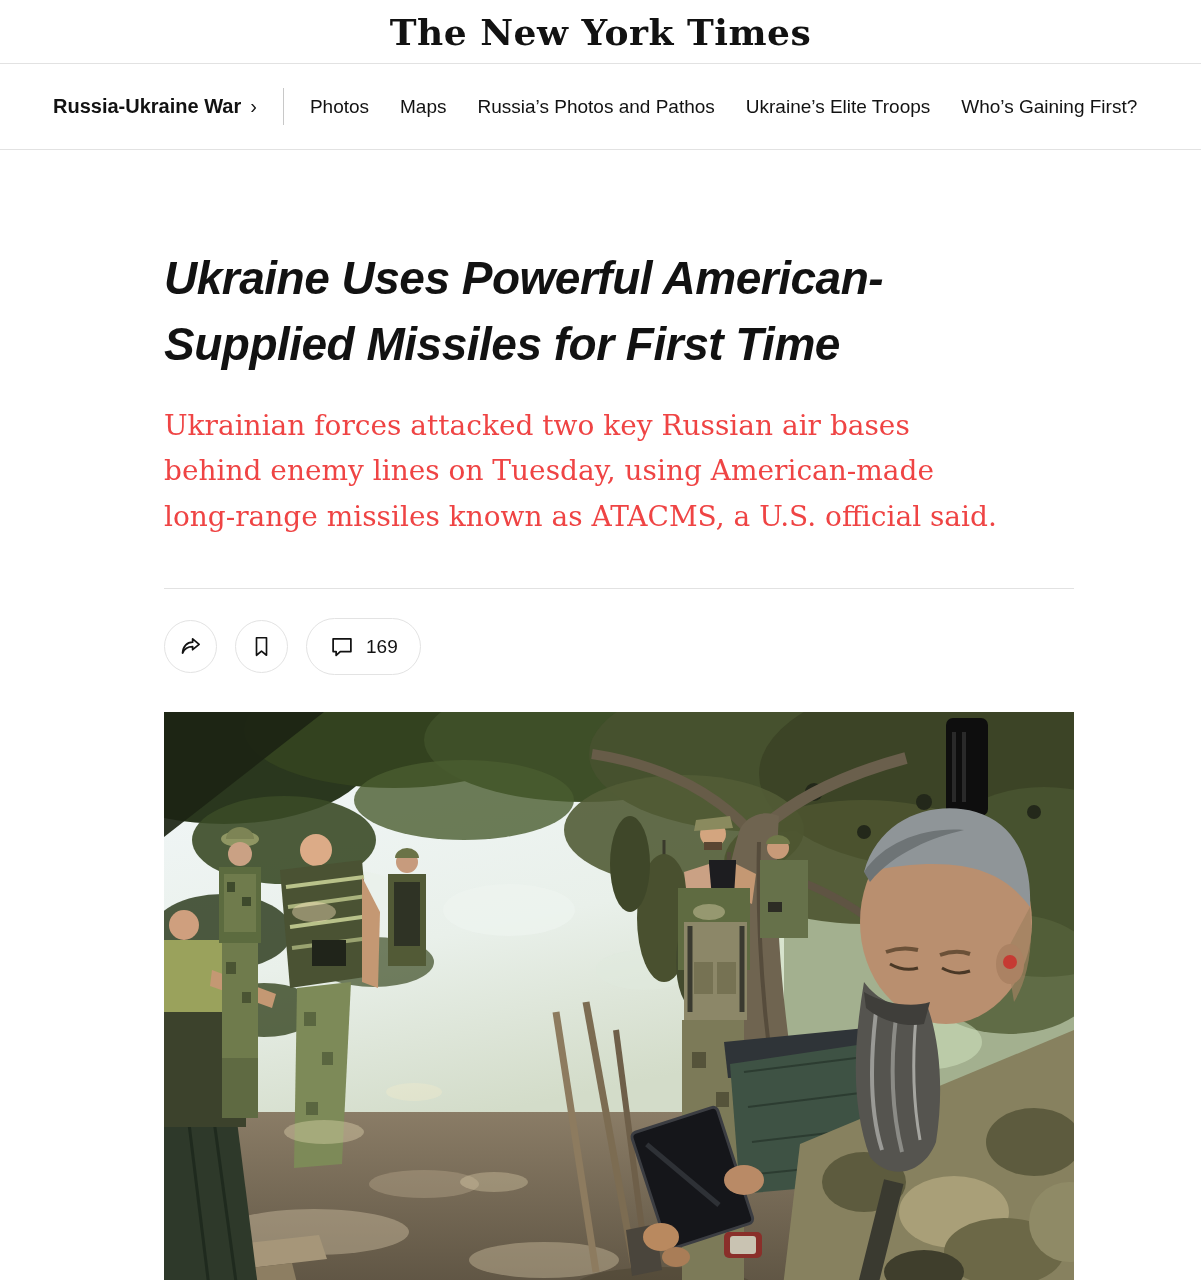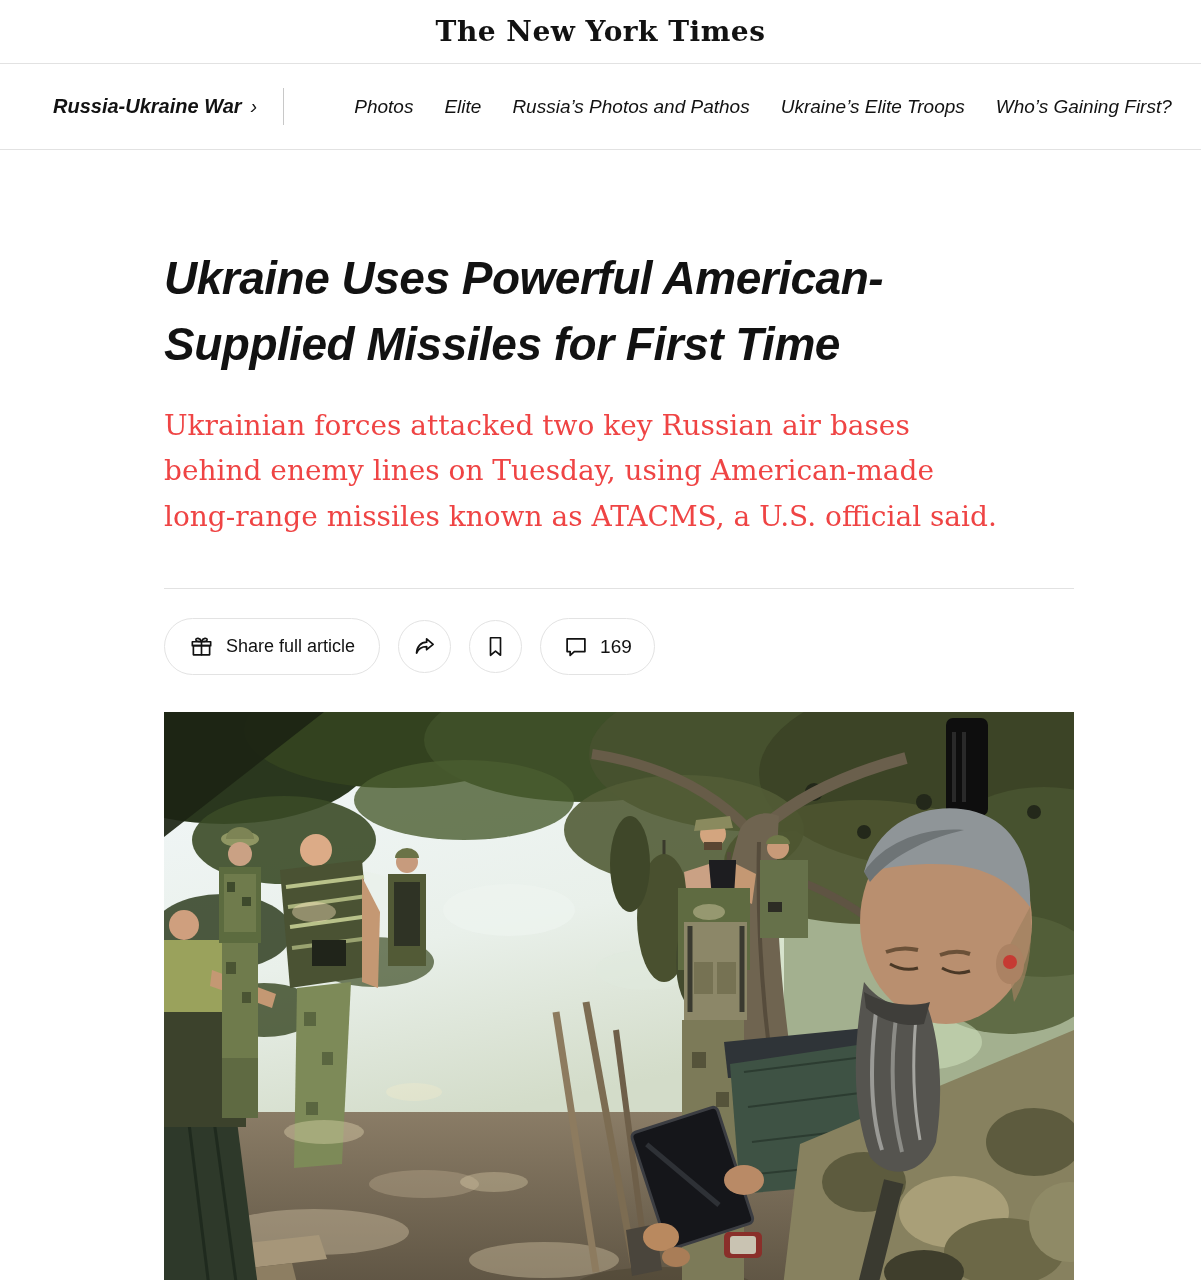--- a/index.html
+++ b/index.html
@@ -13,52 +13,51 @@
   }
   
   .masthead {
     height: 64px;
     display: flex; align-items: center; justify-content: center;
     border-bottom: 1px solid #e2e2e2;
   }
   .logo {
     font-family: "DejaVu Serif", serif;
     font-weight: 700;
-    font-size: 28px;
+    font-size: 36px;
     letter-spacing: 0.5px;
     white-space: nowrap;
   }
   
   .section-nav {
     height: 86px;
     display: flex; align-items: center;
     padding: 0 40px 0 53px;
     border-bottom: 1px solid #e2e2e2;
-    font-style: italic;
   }
   .nav-title {
     font-weight: 700;
     font-size: 20px;
     display: flex; align-items: center;
     cursor: pointer;
     white-space: nowrap;
   }
   .nav-title .chev {
     font-weight: 400;
     font-size: 20px;
     margin-left: 9px;
     color: #121212;
   }
   .nav-sep {
     width: 1px; height: 37px;
     background: #c8c8c8;
     margin: 0 26px;
     flex: 0 0 auto;
   }
-  .nav-links { display: flex; align-items: center; gap: 31px; margin-left: 44px; }
+  .nav-links { display: flex; align-items: center; gap: 31px; }
   .nav-link {
     font-size: 19px;
     color: #121212;
     cursor: pointer;
     white-space: nowrap;
   }
   
   .article { margin-left: 164px; width: 910px; }
   .headline {
     margin: 96px 0 0 0;
@@ -123,44 +122,34 @@
 </header>
 
 <nav class="section-nav">
   <div class="nav-title">
     <span>Russia-Ukraine War</span>
     <span class="chev">›</span>
   </div>
   <div class="nav-sep"></div>
   <div class="nav-links">
     <span class="nav-link">Photos</span>
-    <span class="nav-link">Elite</span>
+    <span class="nav-link">Maps</span>
     <span class="nav-link">Russia’s Photos and Pathos</span>
     <span class="nav-link">Ukraine’s Elite Troops</span>
     <span class="nav-link">Who’s Gaining First?</span>
   </div>
 </nav>
 
 <main class="article">
   <h1 class="headline">Ukraine Uses Powerful American-Supplied Missiles for First Time</h1>
   <p class="summary">Ukrainian forces attacked two key Russian air bases behind enemy lines on Tuesday, using American-made long-range missiles known as ATACMS, a U.S. official said.</p>
 
   <hr class="rule">
 
   <div class="actions">
-    <button class="pill">
-      <svg class="icon" width="25" height="25" viewBox="0 0 24 24" fill="none" stroke="#121212" stroke-width="1.6" stroke-linecap="round" stroke-linejoin="round">
-        <rect x="4.2" y="11.2" width="15.6" height="8.8"></rect>
-        <rect x="3.2" y="7.4" width="17.6" height="3.8"></rect>
-        <line x1="12" y1="7.4" x2="12" y2="20"></line>
-        <path d="M12 7.2 C10.6 3.4 6.4 3.6 6.6 5.6 C6.8 7.4 10.2 7.2 12 7.2 Z"></path>
-        <path d="M12 7.2 C13.4 3.4 17.6 3.6 17.4 5.6 C17.2 7.4 13.8 7.2 12 7.2 Z"></path>
-      </svg>
-      <span>Share full article</span>
-    </button>
 
     <button class="circle">
       <svg class="icon" width="26" height="26" viewBox="0 0 24 24" fill="none" stroke="#121212" stroke-width="1.6" stroke-linecap="round" stroke-linejoin="round">
         <path d="M13.5 4.5 L19.5 9.5 L13.5 14.5 L13.5 11.6 C8.6 11.6 5.8 13.8 4.2 17.6 C4.5 11.4 8.4 7.6 13.5 7.5 Z"></path>
       </svg>
     </button>
 
     <button class="circle">
       <svg class="icon" width="25" height="25" viewBox="0 0 24 24" fill="none" stroke="#121212" stroke-width="1.6" stroke-linejoin="round">
         <path d="M7.2 3.6 H16.8 V20.4 L12 16.4 L7.2 20.4 Z"></path>

